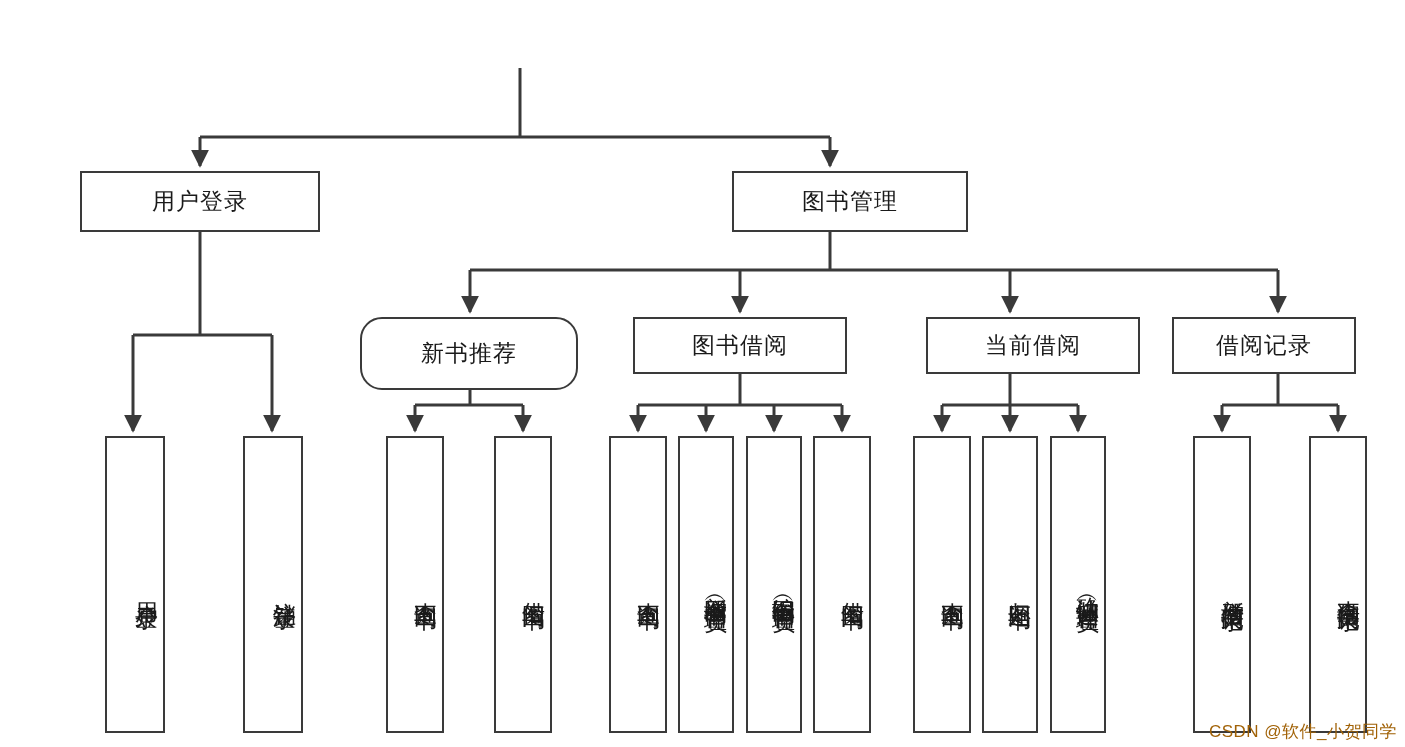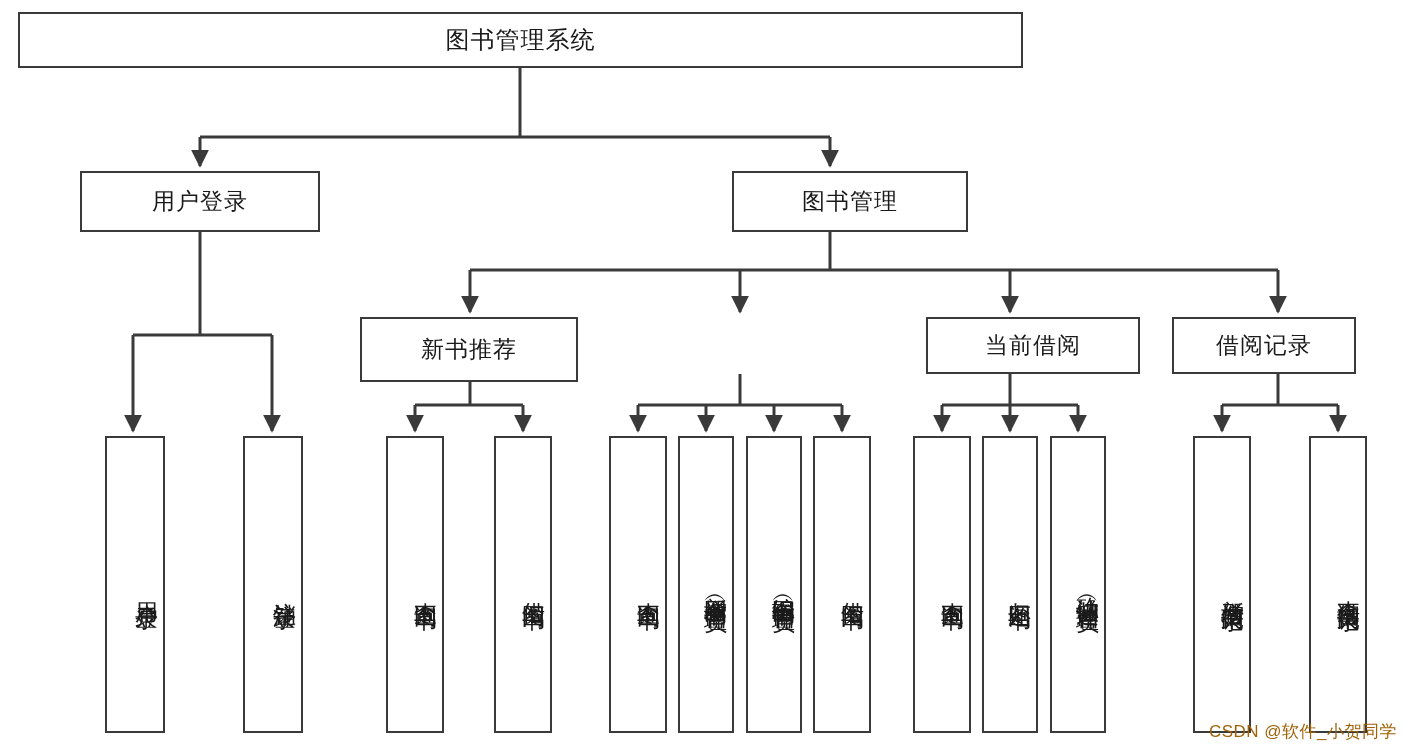--- a/index.html
+++ b/index.html
@@ -110,26 +110,26 @@
       <path d="M 1010 405 L 1010 431" marker-end="url(#arrow)"></path>
       <path d="M 1078 405 L 1078 431" marker-end="url(#arrow)"></path>
 
       <path d="M 1278 374 L 1278 405"></path>
       <path d="M 1222 405 L 1338 405"></path>
       <path d="M 1222 405 L 1222 431" marker-end="url(#arrow)"></path>
       <path d="M 1338 405 L 1338 431" marker-end="url(#arrow)"></path>
     </g>
   </svg>
 
-  <div class="node horizontal root" style="left:18px; top:12px; width:1005px; height:56px;">图书管理系统</div>
 
   <div class="node horizontal" style="left:80px; top:171px; width:240px; height:61px;">用户登录</div>
   <div class="node horizontal" style="left:732px; top:171px; width:236px; height:61px;">图书管理</div>
 
-  <div class="node horizontal" style="left:360px; top:317px; width:218px; height:65px;">新书推荐</div>
+  <div class="node horizontal" style="left:360px; top:317px; width:218px; height:73px;border-radius:22px;">新书推荐</div>
+  <div class="node horizontal" style="left:633px; top:317px; width:214px; height:57px;">图书借阅</div>
   <div class="node horizontal" style="left:903px; top:317px; width:214px; height:57px;margin-left:23px;">当前借阅</div>
   <div class="node horizontal" style="left:1172px; top:317px; width:184px; height:57px;">借阅记录</div>
 
   <div class="node vertical" style="left:105px; top:436px; width:60px; height:297px;">用户登录</div>
   <div class="node vertical" style="left:243px; top:436px; width:60px; height:297px;">注销登录</div>
 
   <div class="node vertical" style="left:386px; top:436px; width:58px; height:297px;">查询图书</div>
   <div class="node vertical" style="left:494px; top:436px; width:58px; height:297px;">借阅图书</div>
 
   <div class="node vertical" style="left:609px; top:436px; width:58px; height:297px;">查询图书</div>

